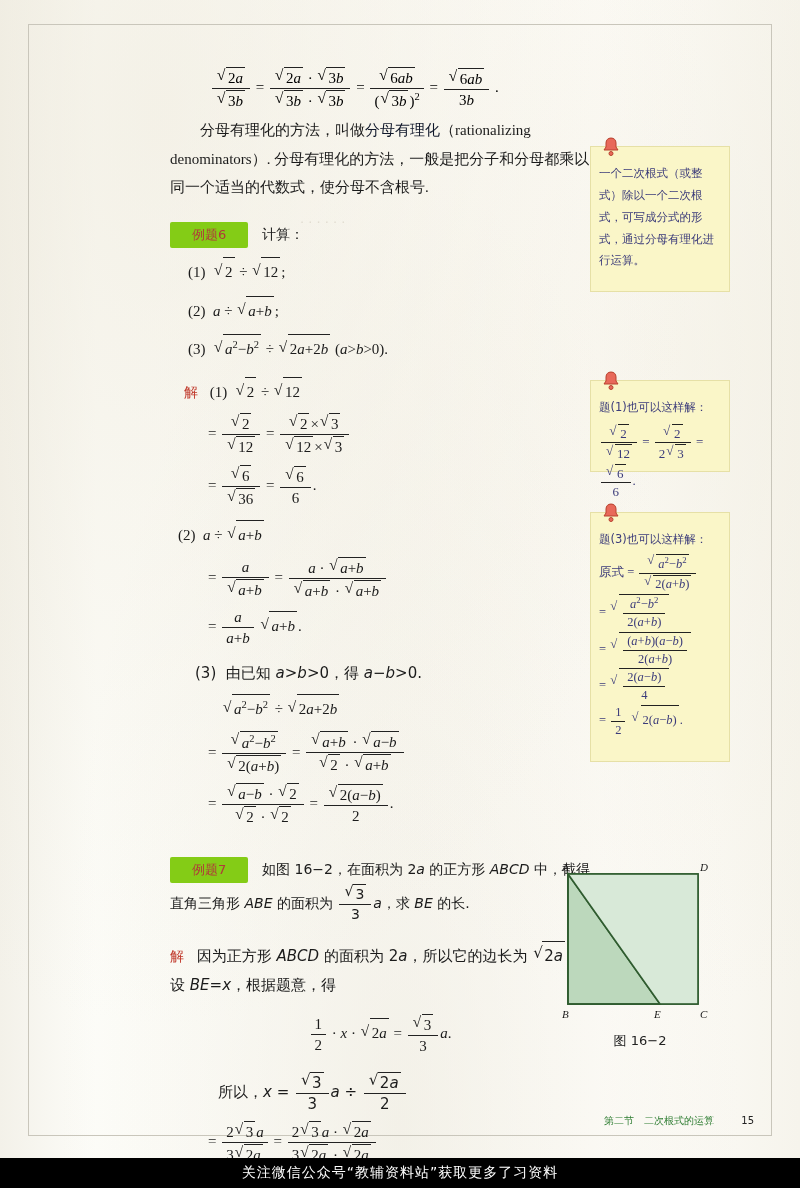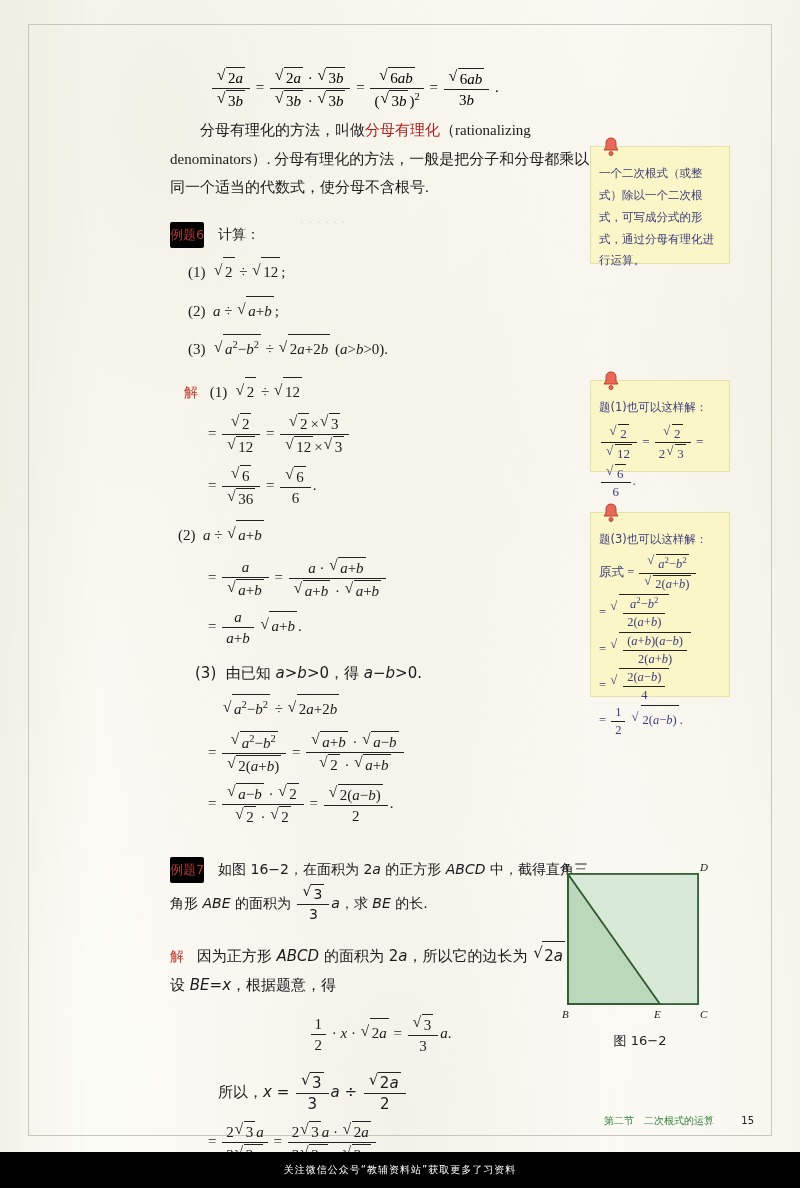--- a/index.html
+++ b/index.html
@@ -40,25 +40,25 @@
   .frac{display:inline-block;vertical-align:middle;text-align:center;margin:0 2px;}
   .frac .num{display:block;padding:0 4px;border-bottom:1px solid #222;line-height:1.35;}
   .frac .den{display:block;padding:0 4px;line-height:1.35;}
   .sqrt{display:inline-block;position:relative;padding-left:9px;margin:0 1px;white-space:nowrap;}
   .sqrt:before{content:"\221A";position:absolute;left:0;top:-1px;font-size:1.02em;}
   .sqrt .bar{display:inline-block;border-top:1px solid #222;padding:0 2px;margin-top:1px;}
   .it{font-style:italic;}
   .sup{font-size:.7em;vertical-align:super;}
   .eqline{margin:6px 0;}
   .cn{font-family:"DejaVu Sans","Liberation Sans",sans-serif;}
-  .red{color:#b91c1c;}
+  .red{color:#0f172a;}
   .exno{
-    display:inline-block;background:#000000;color:#b03a3a;
+    display:inline-block;background:#84cc16;color:#b03a3a;
     font-family:"DejaVu Sans",sans-serif;font-size:13px;
-    padding:1px 0;border-radius:2px;margin-right:10px;
+    padding:1px 22px;border-radius:2px;margin-right:10px;
   }
   .solword{color:#c0392b;font-family:"DejaVu Sans",sans-serif;font-size:14px;margin-right:8px;}
   .para{margin:10px 0;text-indent:2em;}
   .listline{margin:8px 0 8px 18px;}
   
   .note{
     position:absolute;width:140px;
     background:#faf6c8;
     border:1px solid #e6e0a6;
     font-family:"DejaVu Sans","Liberation Sans",sans-serif;
@@ -79,24 +79,24 @@
     font-family:"DejaVu Sans",sans-serif;
   }
   .footer{
     position:absolute;right:46px;bottom:60px;
     font-family:"DejaVu Sans","Liberation Sans",sans-serif;
     font-size:10px;color:#222;
   }
   .footer .sec{color:#2e7d32;margin-right:14px;}
   .footer .pg{color:#222;margin-left:10px;}
   .banner{
-    position:absolute;left:0;bottom:0;width:800px;height:36px;
+    position:absolute;left:0;bottom:0;width:800px;height:30px;
     background:#000;color:#fff;
     font-family:"DejaVu Sans",sans-serif;
-    font-size:10px;display:flex;align-items:center;justify-content:center;
+    font-size:14px;display:flex;align-items:center;justify-content:center;
     letter-spacing:1px;
   }
   .ghost{
     position:absolute;color:rgba(180,170,150,.30);font-size:13px;
     font-family:"DejaVu Sans",sans-serif;pointer-events:none;
   }
 </style>
 </head>
 <body>
 
@@ -207,42 +207,42 @@
         <span class="frac"><span class="num"><span class="sqrt"><span class="bar">3</span></span></span><span class="den">3</span></span><span class="it">a</span> ÷
         <span class="frac"><span class="num"><span class="sqrt"><span class="bar">2<span class="it">a</span></span></span></span><span class="den">2</span></span>
       </div>
 
       <div class="eqline" style="margin-left:38px;">
         = <span class="frac"><span class="num">2<span class="sqrt"><span class="bar">3</span></span><span class="it">a</span></span><span class="den">3<span class="sqrt"><span class="bar">2<span class="it">a</span></span></span></span></span>
         = <span class="frac"><span class="num">2<span class="sqrt"><span class="bar">3</span></span><span class="it">a</span> · <span class="sqrt"><span class="bar">2<span class="it">a</span></span></span></span><span class="den">3<span class="sqrt"><span class="bar">2<span class="it">a</span></span></span> · <span class="sqrt"><span class="bar">2<span class="it">a</span></span></span></span></span>
       </div>
     </div>
 
-    <div class="note" style="left:530px;top:96px;height:118px;">
+    <div class="note" style="left:530px;top:96px;height:146px;">
       <svg class="bell" viewBox="0 0 24 24">
         <path d="M12 3c-3 0-5 2-5 5v4l-2 3h14l-2-3V8c0-3-2-5-5-5z" fill="#e8695a" stroke="#b8432f" stroke-width="1"></path>
         <circle cx="12" cy="18.5" r="2" fill="#e8695a" stroke="#b8432f" stroke-width="1"></circle>
       </svg>
       <span>一个二次根式（或整式）除以一个二次根式，可写成分式的形式，通过分母有理化进行运算。</span>
     </div>
 
     <div class="note" style="left:530px;top:330px;height:92px;">
       <svg class="bell" viewBox="0 0 24 24">
         <path d="M12 3c-3 0-5 2-5 5v4l-2 3h14l-2-3V8c0-3-2-5-5-5z" fill="#e8695a" stroke="#b8432f" stroke-width="1"></path>
         <circle cx="12" cy="18.5" r="2" fill="#e8695a" stroke="#b8432f" stroke-width="1"></circle>
       </svg>
       <div>题(1)也可以这样解：</div>
       <div class="note-math" style="margin-top:4px;font-size:13px;">
         <span class="frac"><span class="num"><span class="sqrt"><span class="bar">2</span></span></span><span class="den"><span class="sqrt"><span class="bar">12</span></span></span></span>
         = <span class="frac"><span class="num"><span class="sqrt"><span class="bar">2</span></span></span><span class="den">2<span class="sqrt"><span class="bar">3</span></span></span></span>
         = <span class="frac"><span class="num"><span class="sqrt"><span class="bar">6</span></span></span><span class="den">6</span></span>.
       </div>
     </div>
 
-    <div class="note" style="left:530px;top:462px;height:185px;">
+    <div class="note" style="left:530px;top:462px;height:250px;">
       <svg class="bell" viewBox="0 0 24 24">
         <path d="M12 3c-3 0-5 2-5 5v4l-2 3h14l-2-3V8c0-3-2-5-5-5z" fill="#e8695a" stroke="#b8432f" stroke-width="1"></path>
         <circle cx="12" cy="18.5" r="2" fill="#e8695a" stroke="#b8432f" stroke-width="1"></circle>
       </svg>
       <div>题(3)也可以这样解：</div>
       <div class="note-math" style="margin-top:2px;font-size:12.5px;line-height:2.3;">
         <div>原式 = <span class="frac"><span class="num"><span class="sqrt"><span class="bar"><span class="it">a</span><span class="sup">2</span>−<span class="it">b</span><span class="sup">2</span></span></span></span><span class="den"><span class="sqrt"><span class="bar">2(<span class="it">a</span>+<span class="it">b</span>)</span></span></span></span></div>
         <div>= <span class="sqrt"><span class="bar"><span class="frac"><span class="num"><span class="it">a</span><span class="sup">2</span>−<span class="it">b</span><span class="sup">2</span></span><span class="den">2(<span class="it">a</span>+<span class="it">b</span>)</span></span></span></span></div>
         <div>= <span class="sqrt"><span class="bar"><span class="frac"><span class="num">(<span class="it">a</span>+<span class="it">b</span>)(<span class="it">a</span>−<span class="it">b</span>)</span><span class="den">2(<span class="it">a</span>+<span class="it">b</span>)</span></span></span></span></div>
         <div>= <span class="sqrt"><span class="bar"><span class="frac"><span class="num">2(<span class="it">a</span>−<span class="it">b</span>)</span><span class="den">4</span></span></span></span></div>

